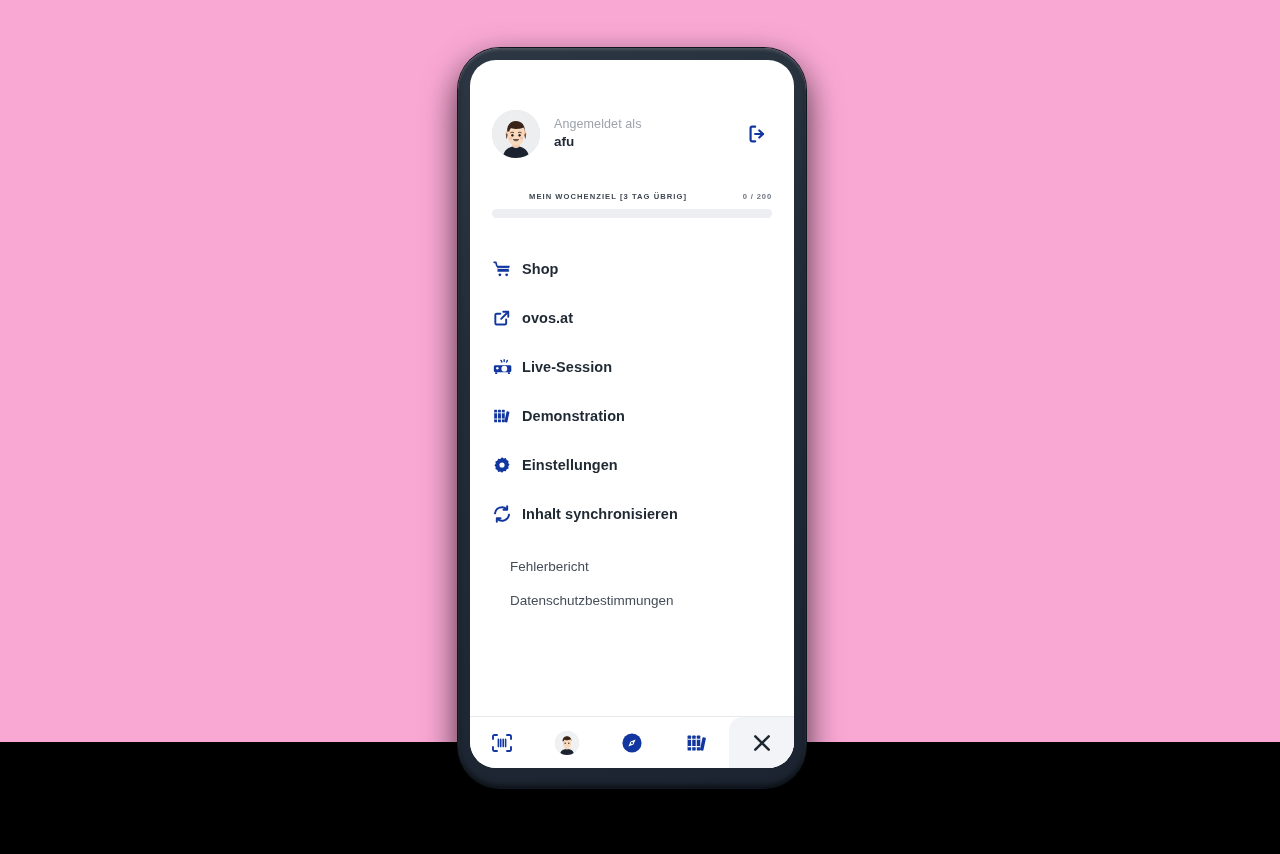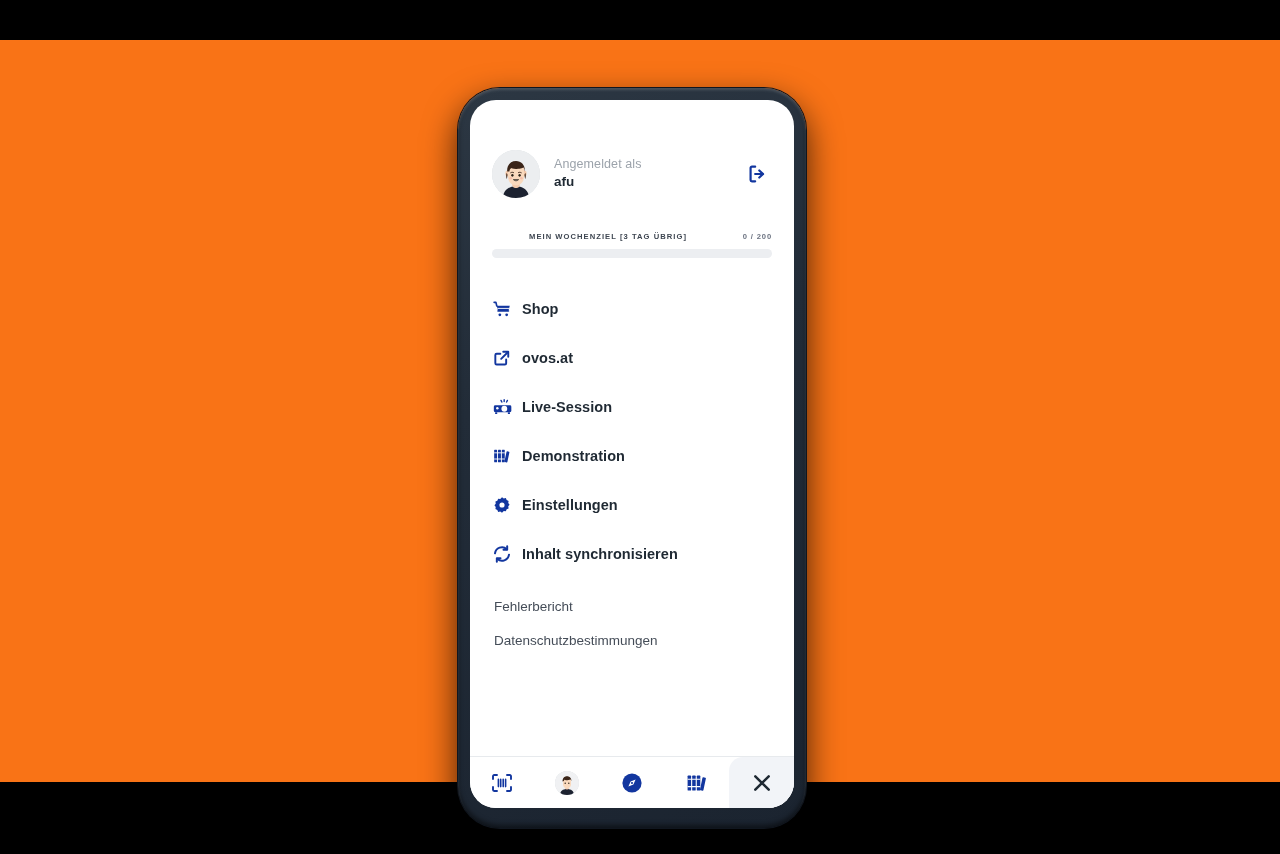--- a/index.html
+++ b/index.html
@@ -9,22 +9,21 @@
     height: 854px;
     background: #000000;
     font-family: "Liberation Sans", sans-serif;
     overflow: hidden;
   }
 
   #stage {
     position: relative;
     width: 1280px;
     height: 742px;
-    background: #f97316;
-    margin-top: 40px;
+    background: #f9a8d4;
   }
 
   
   .phone-frame {
     position: absolute;
     left: 458px;
     top: 48px;
     width: 348px;
     height: 740px;
     background: linear-gradient(160deg, #2c3743 0%, #222c38 38%, #1b2430 100%);
@@ -172,21 +171,21 @@
     letter-spacing: 0.05px;
     white-space: nowrap;
   }
 
   
   .legal {
     padding: 12px 0 10px 0;
   }
   .legal-item {
     display: block;
-    padding: 0 24px;
+    padding: 0 40px;
     height: 34px;
     line-height: 34px;
     font-size: 13.5px;
     color: #454d58;
     cursor: pointer;
     white-space: nowrap;
   }
 
   
   .bottom-nav {

